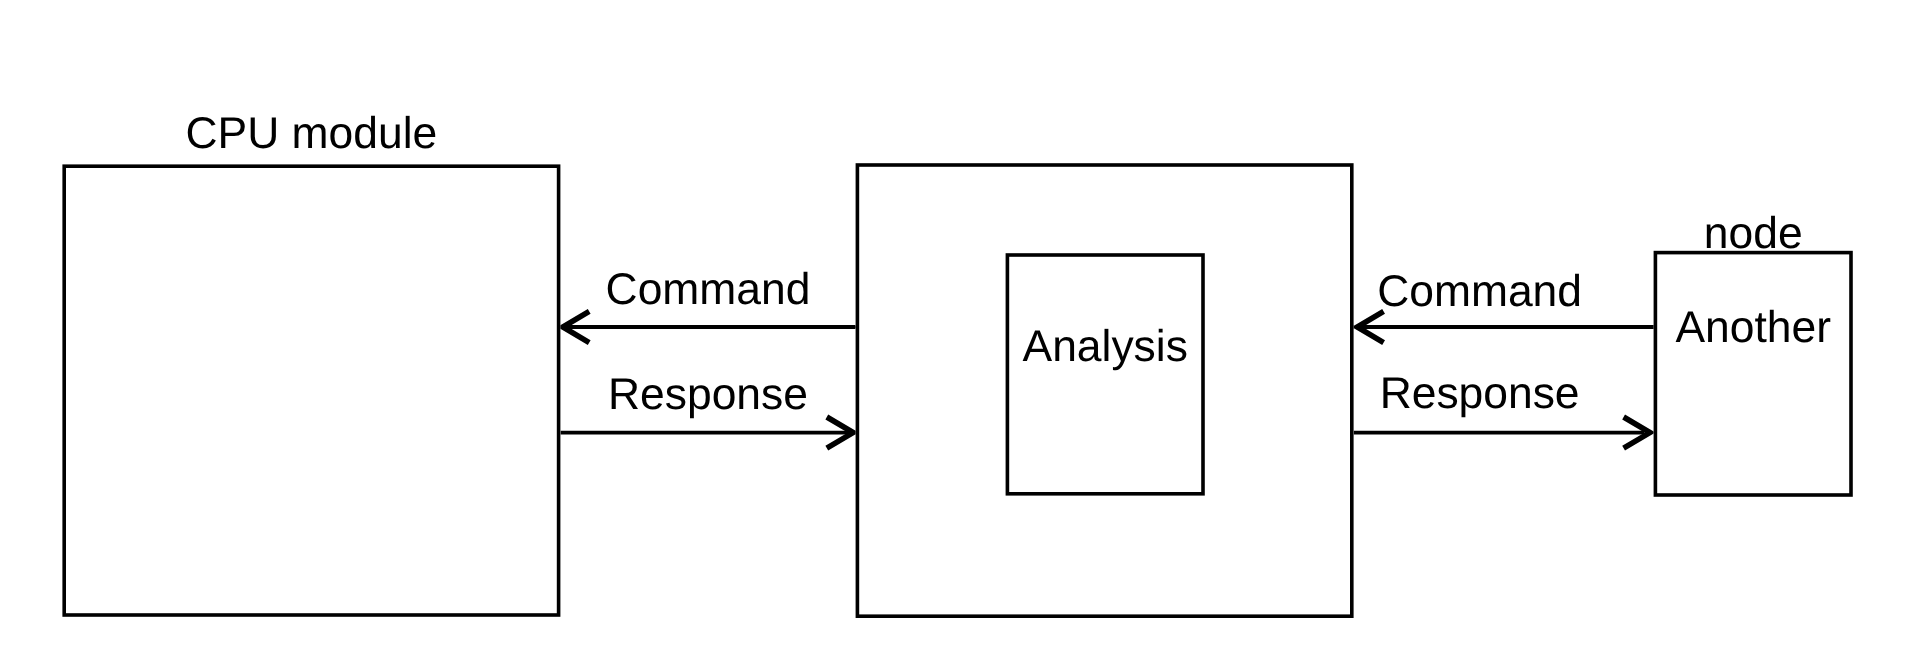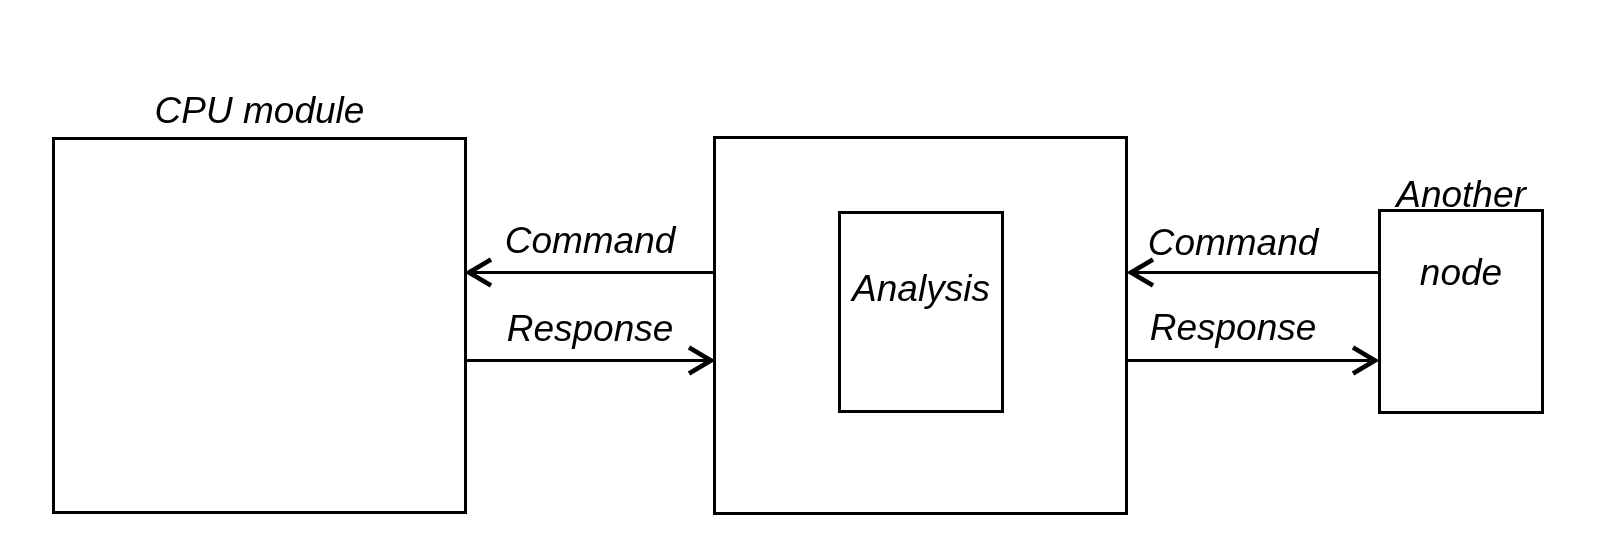--- a/index.html
+++ b/index.html
@@ -8,21 +8,20 @@
     background: #ffffff;
   }
   #canvas {
     position: relative;
     width: 1600px;
     height: 560px;
     background: #ffffff;
     font-family: "Liberation Sans", sans-serif;
     color: #000000;
     overflow: hidden;
-    font-style: italic;
   }
   .box {
     position: absolute;
     border: 3px solid #000000;
     background: #ffffff;
     box-sizing: border-box;
   }
   #cpu-box      { left: 52px;   top: 137px; width: 415px; height: 377px; }
   #et-box       { left: 713px;  top: 136px; width: 415px; height: 379px; }
   #analysis-box { left: 838px;  top: 211px; width: 166px; height: 202px; }
@@ -101,22 +100,22 @@
 
   <div id="cpu-box" class="box"></div>
   <div id="et-box" class="box"></div>
   <div id="analysis-box" class="box"></div>
   <div id="node-box" class="box"></div>
 
   <div id="cpu-title" class="lbl">CPU module</div>
 
 
   <div id="node-title" class="lbl">
+    <div>node</div>
     <div>Another</div>
-    <div>node</div>
   </div>
 
   <div id="analysis-label" class="lbl">Analysis</div>
 
   <div id="cmd-left-label" class="lbl">Command</div>
   <div id="resp-left-label" class="lbl">Response</div>
   <div id="cmd-right-label" class="lbl">Command</div>
   <div id="resp-right-label" class="lbl">Response</div>
 
 </div>

